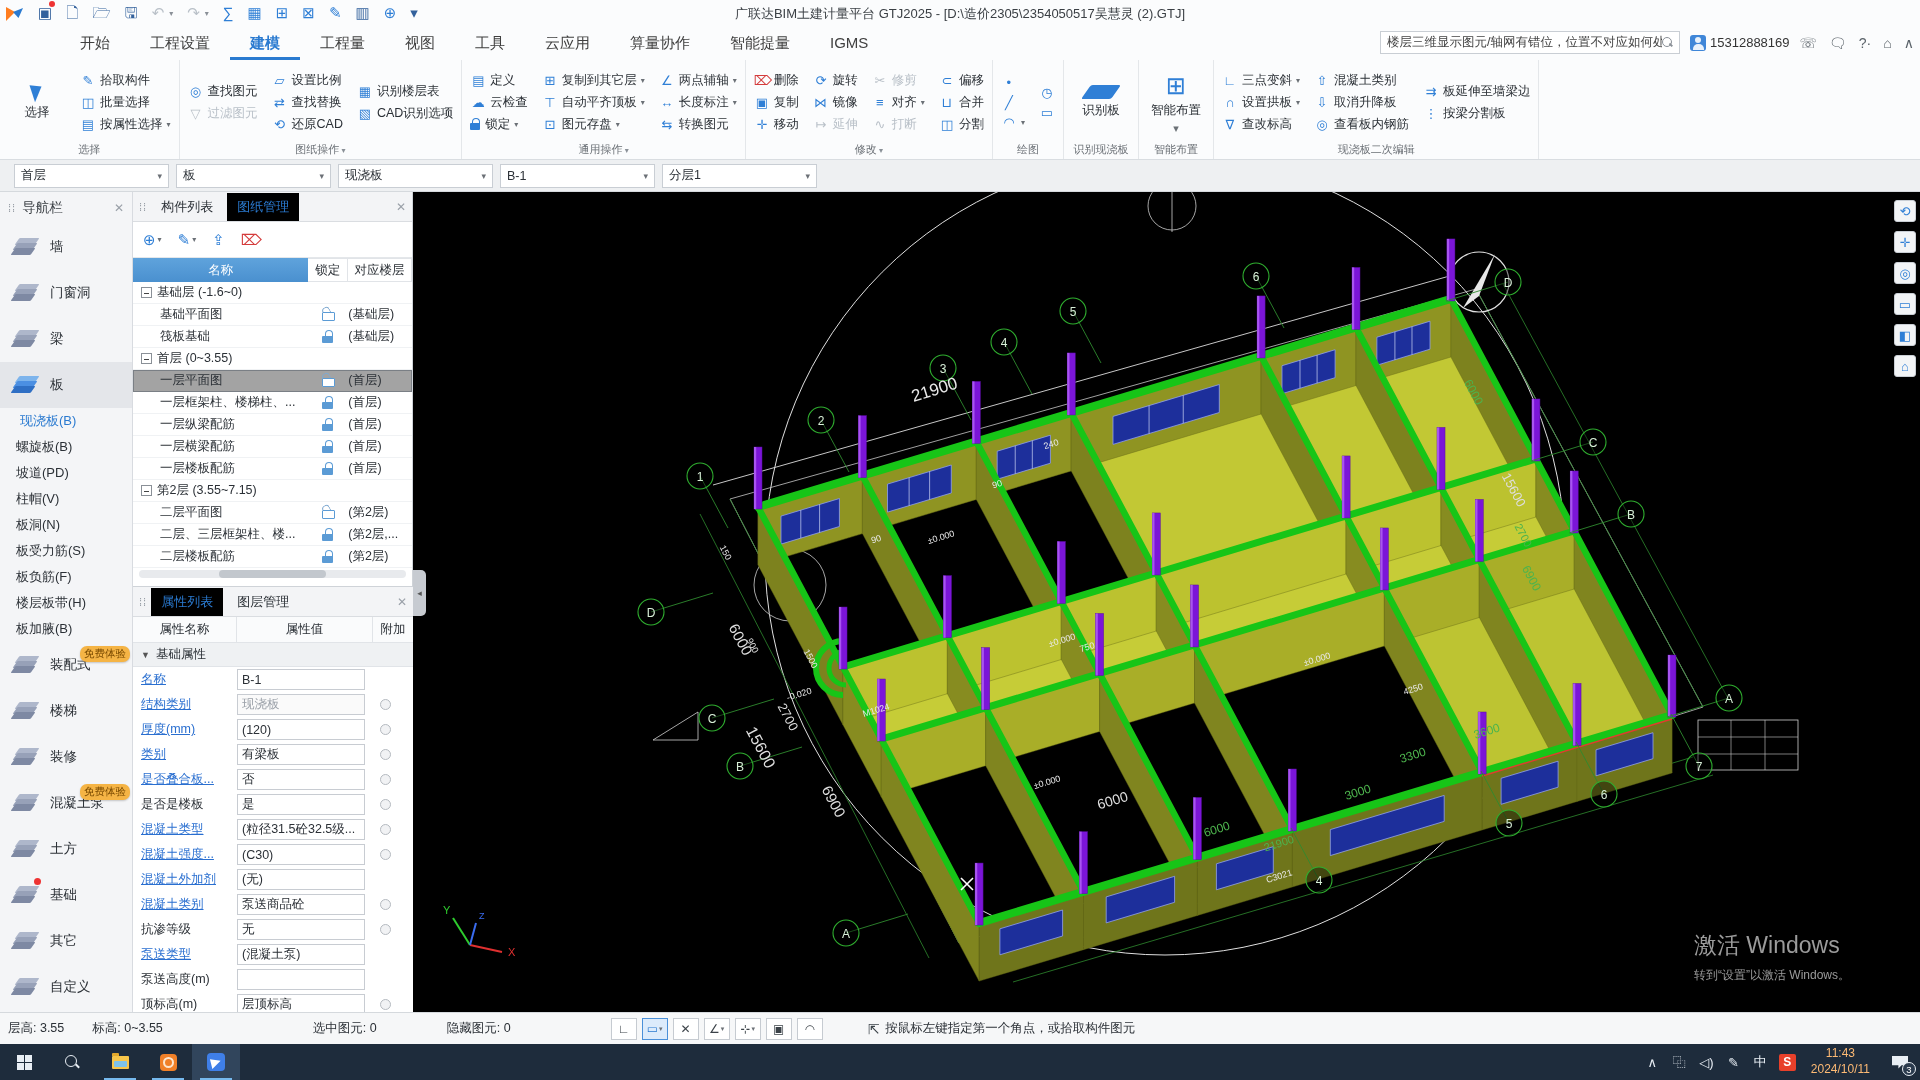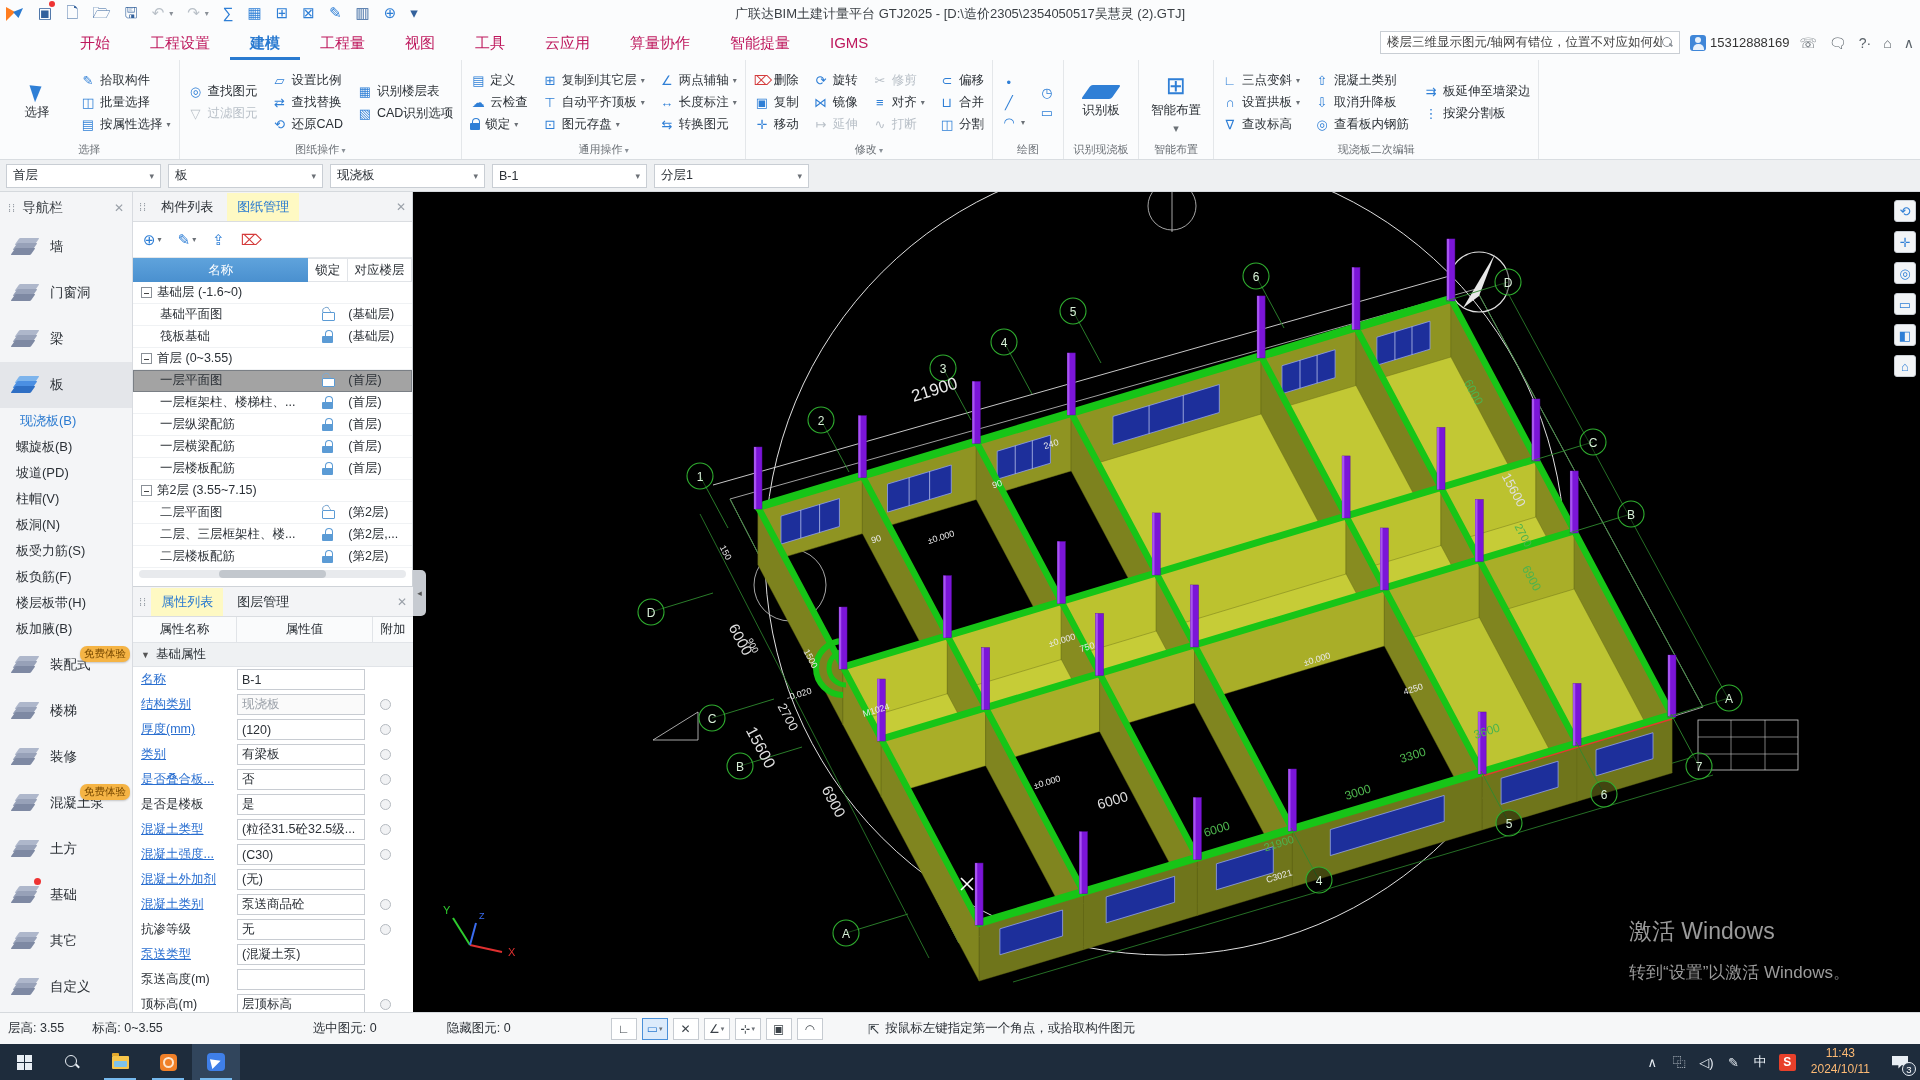--- a/index.html
+++ b/index.html
@@ -18,21 +18,21 @@
   #app-logo { width:18px; height:16px; position:relative; }
   #app-logo b { position:absolute; left:0; top:1px; width:0; height:0;
     border-left:9px solid #ff7d1f; border-top:7px solid transparent; border-bottom:7px solid transparent; transform:skewY(-12deg); }
   #app-logo i { position:absolute; left:7px; top:3px; width:10px; height:10px; background:#2a7ad0;
     clip-path:polygon(0 40%,100% 0,55% 100%); }
   #title-text { position:absolute; left:0; top:5px; width:100%; text-align:center; font-size:13px; color:#3a3f44; pointer-events:none; }
 
   
   #tabsrow { position:absolute; left:0; top:26px; width:1920px; height:34px; background:#fbfcfd; }
   #tabs { position:absolute; left:60px; top:0; display:flex; height:34px; }
-  .tab { padding:8px 20px 0 20px; font-size:15px; color:#be185d; cursor:pointer; height:34px; }
+  .tab { padding:8px 20px 0 20px; font-size:15px; color:#404040; cursor:pointer; height:34px; }
   .tab.active { color:#2a7ad0; font-weight:bold; border-bottom:3px solid #2a7ad0; }
   #searchwrap { position:absolute; right:6px; top:5px; display:flex; align-items:center; gap:10px; }
   #searchbox { width:300px; height:23px; border:1px solid #c9ced4; background:#fff; display:flex; align-items:center; padding:0 6px; }
   #searchbox span.q { flex:1; font-size:12.5px; color:#444; white-space:nowrap; overflow:hidden; }
   .mag { width:11px; height:11px; position:relative; flex:none; }
   .mag::before { content:""; position:absolute; left:0; top:0; width:8px; height:8px; border:1.4px solid #8a9097; border-radius:50%; }
   .mag::after { content:""; position:absolute; left:7px; top:7px; width:4px; height:1.6px; background:#8a9097; transform:rotate(45deg); }
   #userchip { display:flex; align-items:center; gap:4px; font-size:13px; color:#2b3publicity138;text-align:center; }
   .avatar { width:16px; height:16px; background:#3f86d8; border-radius:3px; position:relative; }
   .avatar::before { content:""; position:absolute; left:5px; top:2.5px; width:6px; height:6px; border-radius:50%; background:#e8f1fb; }
@@ -53,21 +53,21 @@
   .bigbtn { width:62px; display:flex; flex-direction:column; align-items:center; gap:3px; cursor:pointer; }
   .bigbtn .bic { font-size:24px; color:#2f7fd6; line-height:26px; }
   .bigbtn .blab { font-size:12.5px; color:#2b3036; }
   .cursor-shape { width:0; height:0; border-left:11px solid #2f7fd6; border-top:5px solid transparent; border-bottom:13px solid transparent; transform:rotate(-18deg); }
   .slab-shape { width:30px; height:14px; background:#2f7fd6; transform:skewX(-35deg); border-radius:2px; position:relative; }
   .lockic { width:11px; height:12px; position:relative; display:inline-block; flex:none; }
   .lockic::before { content:""; position:absolute; top:0; left:2px; width:6px; height:6px; border:1.5px solid #2f7fd6; border-bottom:none; border-radius:4px 4px 0 0; }
   .lockic::after { content:""; position:absolute; bottom:0; left:0; width:10px; height:7px; background:#2f7fd6; border-radius:1px; }
 
   
-  #layerbar { position:absolute; left:0; top:160px; width:1920px; height:32px; background:#eef0f2; border-bottom:1px solid #d5d9dd; display:flex; align-items:center; gap:7px; padding-left:6px; }
+  #layerbar { position:absolute; left:0; top:160px; width:1920px; height:32px; background:#eef0f2; border-bottom:1px solid #d5d9dd; display:flex; align-items:center; gap:7px; padding-left:14px; }
   .lsel { width:155px; height:24px; background:#fff; border:1px solid #c9ced4; display:flex; align-items:center; padding:0 6px; font-size:12.5px; color:#2b3036; cursor:pointer; }
   .lsel span { flex:1; }
   .lsel i { font-style:normal; font-size:9px; color:#6b7076; }
 
   
   #nav { position:absolute; left:0; top:192px; width:133px; height:820px; background:#f4f5f7; border-right:1px solid #d8dbe0; overflow:hidden; }
   #nav-head { height:32px; display:flex; align-items:center; padding:0 8px; color:#3a3f44; font-size:13.5px; gap:6px; }
   .dots { color:#9aa0a8; font-size:11px; letter-spacing:1px; }
   .xbtn { margin-left:auto; color:#9aa0a8; font-size:12px; cursor:pointer; }
   .nav-big { height:46px; display:flex; align-items:center; gap:10px; padding-left:14px; cursor:pointer; position:relative; }
@@ -84,21 +84,21 @@
   .cube.blue i:nth-child(3){ background:#2f6fc4; }
   .nav-sub { height:26px; display:flex; align-items:center; padding-left:16px; font-size:13px; color:#2b3036; cursor:pointer; }
   .nav-sub.sel { color:#2a7ad0;padding-left:20px; }
   .badge { position:absolute; right:2px; top:4px; background:#f5b445; color:#7a4a00; font-size:10.5px; padding:1px 4px; border-radius:7px; white-space:nowrap; box-shadow:0 1px 2px rgba(0,0,0,.2); }
   .reddot2 { position:absolute; left:34px; top:6px; width:7px; height:7px; border-radius:50%; background:#e33; }
 
   
   #panelcol { position:absolute; left:133px; top:192px; width:280px; height:820px; background:#fff; border-right:1px solid #cfd3d8; }
   .ptabs { height:30px; background:#f3f4f6; display:flex; align-items:center; padding:0 6px; gap:4px; border-bottom:1px solid #dadde1; }
   .ptab { padding:5px 10px; font-size:13px; color:#2b3036; cursor:pointer; }
-  .ptab.active { color:#2a7ad0; background:#fef9c3; }
+  .ptab.active { color:#2a7ad0; background:#000000; }
   .ptoolbar { height:36px; display:flex; align-items:center; gap:16px; padding-left:10px; border-bottom:1px solid #e4e7ea; }
   .ptool { display:flex; align-items:center; gap:2px; cursor:pointer; }
   .ptool .ic { font-size:15px; color:#2f7fd6; }
   .ptool .ic.red { color:#d43c3c; }
   .ptool .ar { font-size:8px; color:#6b7076; }
   .thead { height:24px; display:flex; font-size:12.5px; }
   .thead .c1 { width:176px; background:linear-gradient(#5fa3dc,#4a90cf); color:#fff; display:flex; align-items:center; justify-content:center; }
   .thead .c2 { width:40px; border:1px solid #e1e4e8; border-left:none; display:flex; align-items:center; justify-content:center; color:#2b3036; }
   .thead .c3 { width:64px; border:1px solid #e1e4e8; border-left:none; display:flex; align-items:center; justify-content:center; color:#2b3036; }
   .trow { height:22px; display:flex; align-items:center; font-size:12.5px; color:#2b3036; border-bottom:1px solid #f0f2f4; cursor:pointer; }
@@ -134,21 +134,21 @@
   .prow .rad { width:40px; display:flex; justify-content:center; }
   .rcirc { width:11px; height:11px; border-radius:50%; border:1px solid #b5bac0; background:#f1f2f4; }
 
   
   #canvas { position:absolute; left:413px; top:192px; width:1507px; height:820px; background:#000; overflow:hidden; }
   #collapse-handle { position:absolute; left:0px; top:378px; width:13px; height:46px; background:#c7cbd1; border-radius:0 5px 5px 0; color:#555; font-size:9px; display:flex; align-items:center; justify-content:center; cursor:pointer; }
   #viewtools { position:absolute; right:4px; top:8px; display:flex; flex-direction:column; gap:9px; }
   .vtool { width:22px; height:22px; background:#f2f4f6; border:1px solid #c9ced4; border-radius:3px; color:#2f7fd6; font-size:13px; display:flex; align-items:center; justify-content:center; cursor:pointer; }
   #watermark { position:absolute; right:70px; bottom:28px; color:#9b9b9b; pointer-events:none; }
   #watermark .l1 { font-size:23px; }
-  #watermark .l2 { font-size:17px; margin-top:14px; }
+  #watermark .l2 { font-size:12px; margin-top:6px; }
 
   
   #statusbar { position:absolute; left:0; top:1012px; width:1920px; height:32px; background:#f6f7f8; border-top:1px solid #d5d9dd; display:flex; align-items:center; font-size:12.5px; color:#2b3036; }
   .stitem { white-space:nowrap; }
   .stools { display:flex; gap:5px; margin-left:100px; }
   .stool { width:26px; height:22px; border:1px solid #c6cbd1; background:#fff; display:flex; align-items:center; justify-content:center; font-size:12px; color:#3b4248; cursor:pointer; gap:1px; }
   .stool.active { border-color:#4a90d9; background:#dcebfb; color:#2a7ad0; }
   .stool .ar { font-size:7px; color:#6b7076; }
   #sthint { margin-left:45px; display:flex; align-items:center; gap:6px; }
   #sthint .arr { font-size:14px; color:#3b4248; }

